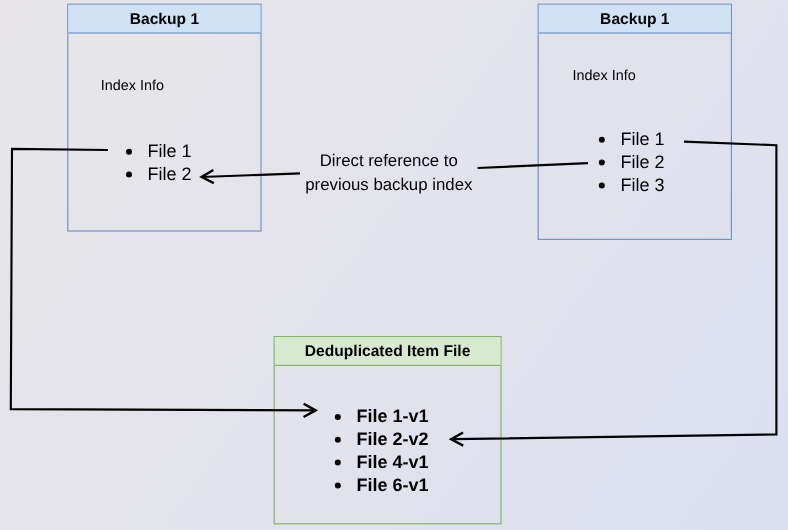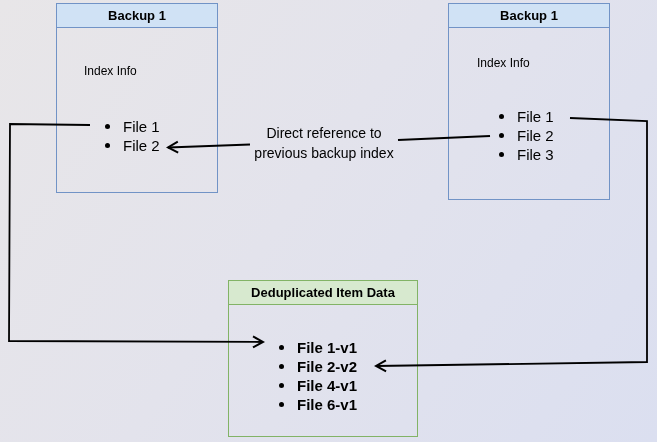--- a/index.html
+++ b/index.html
@@ -104,21 +104,21 @@
         </li>
       <li>
           <span class="dot"></span>
           <span>File 3</span>
         </li>
     </ul>
   </div>
 
   <div class="box green" id="dedup-box">
     <div class="box-header">
-      <span>Deduplicated Item Data</span>
+      <span>Deduplicated Item File</span>
     </div>
     <ul class="file-list" id="dedup-list">
       <li>
           <span class="dot"></span>
           <span>File 1-v1</span>
         </li>
       <li>
           <span class="dot"></span>
           <span>File 2-v2</span>
         </li>

